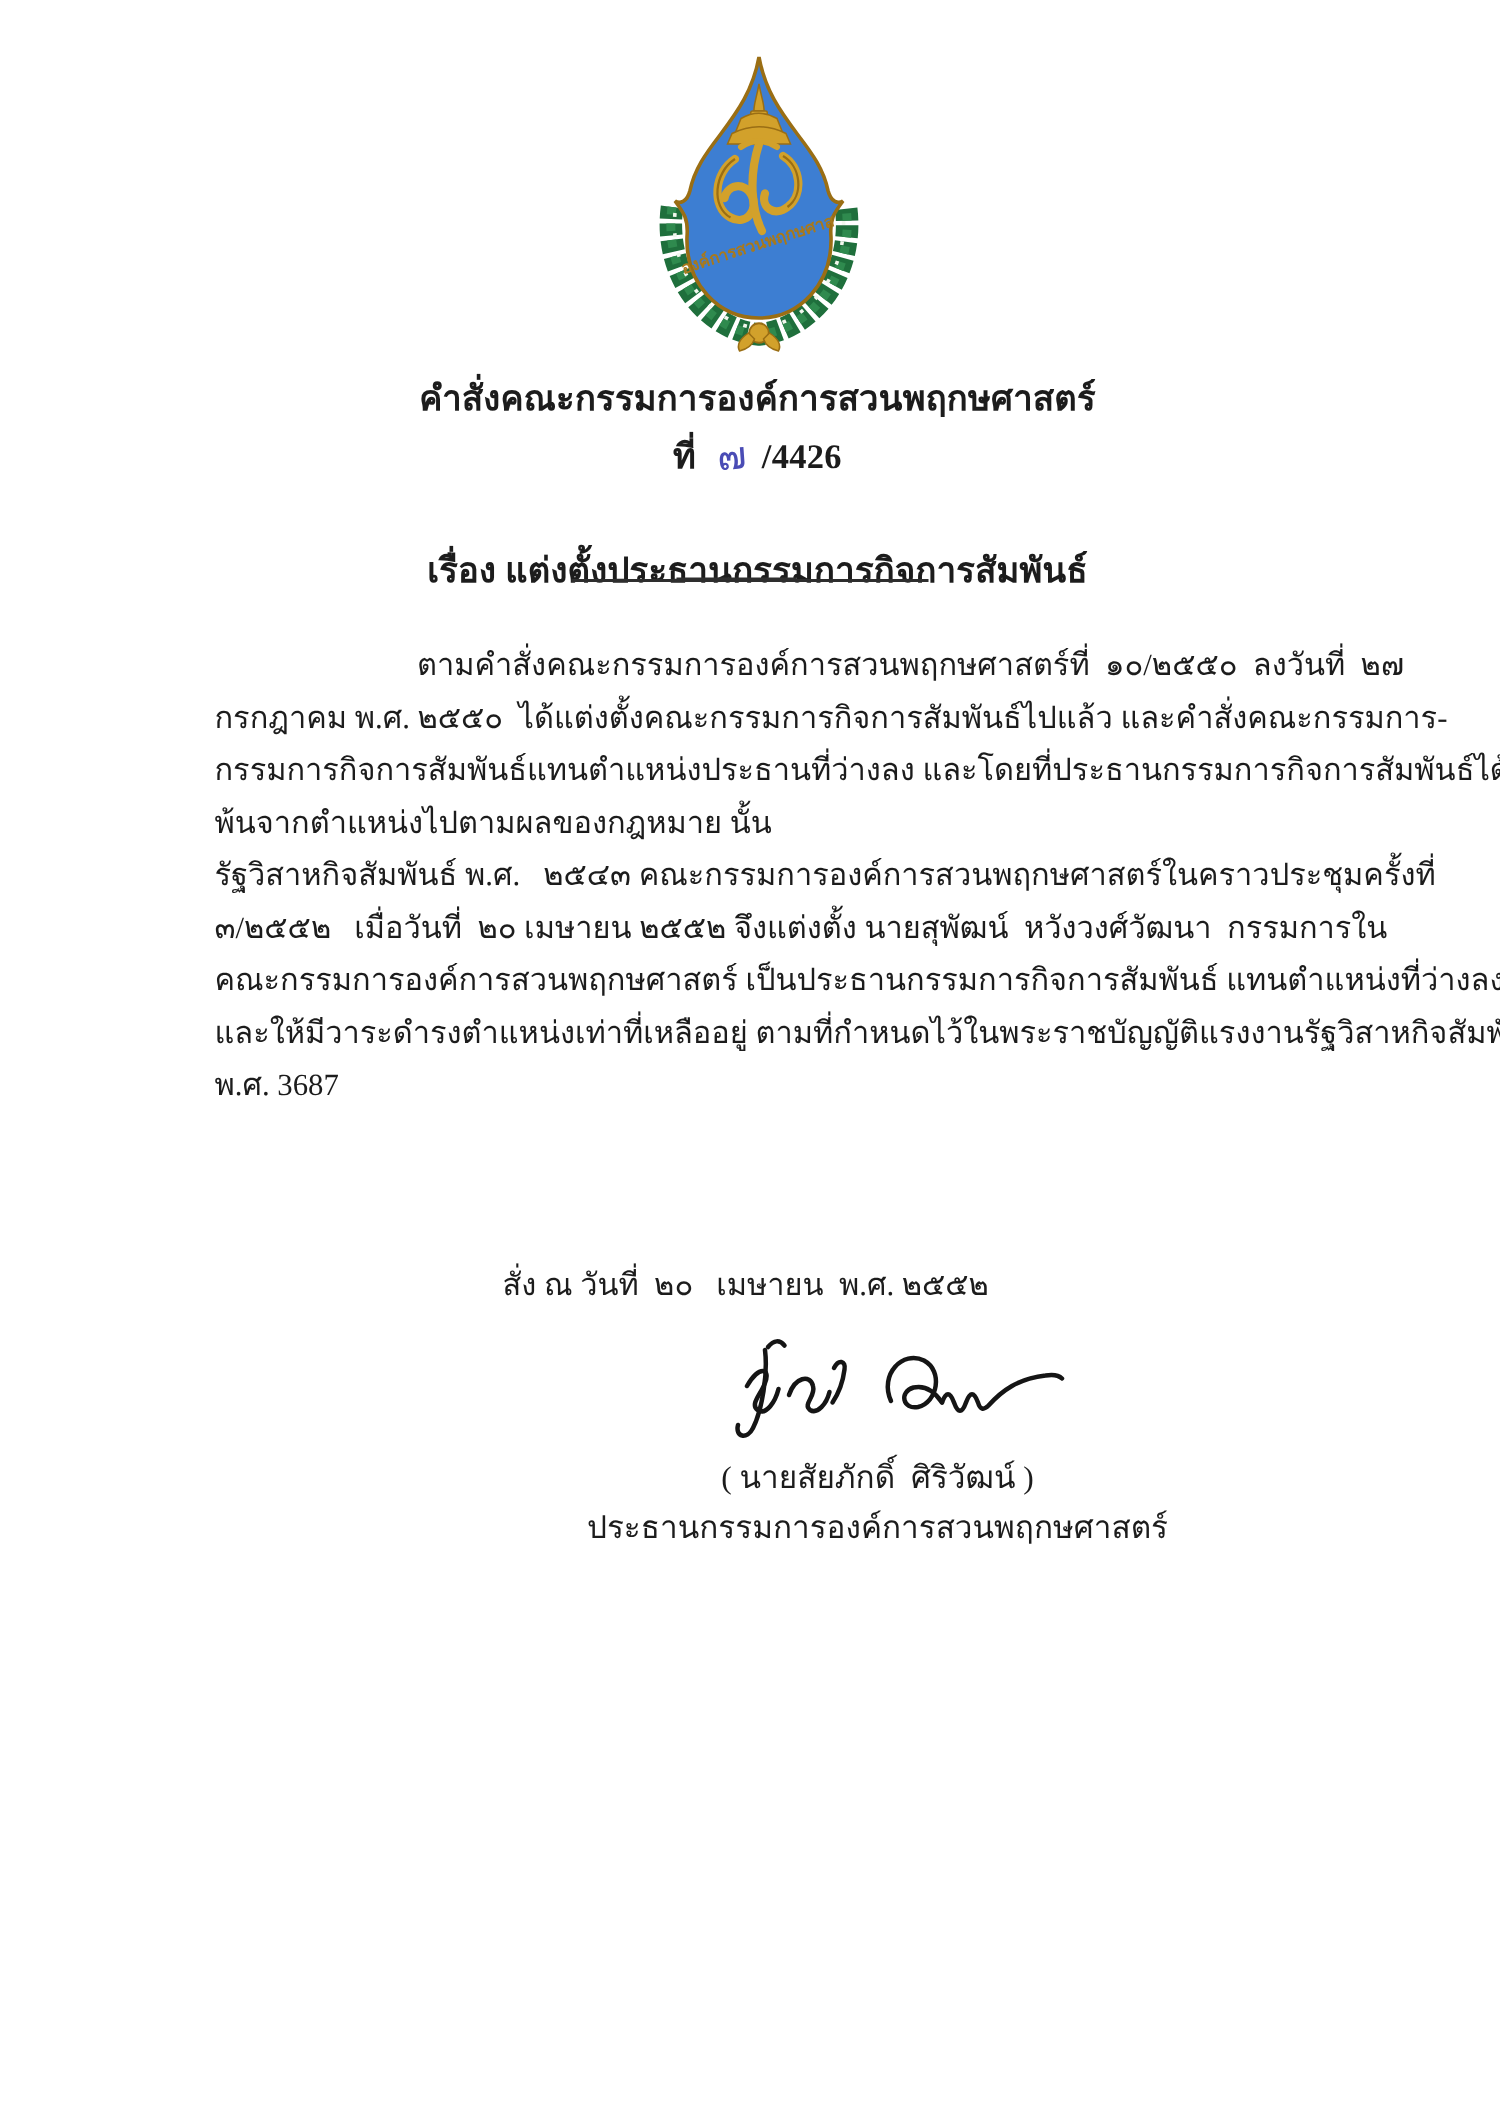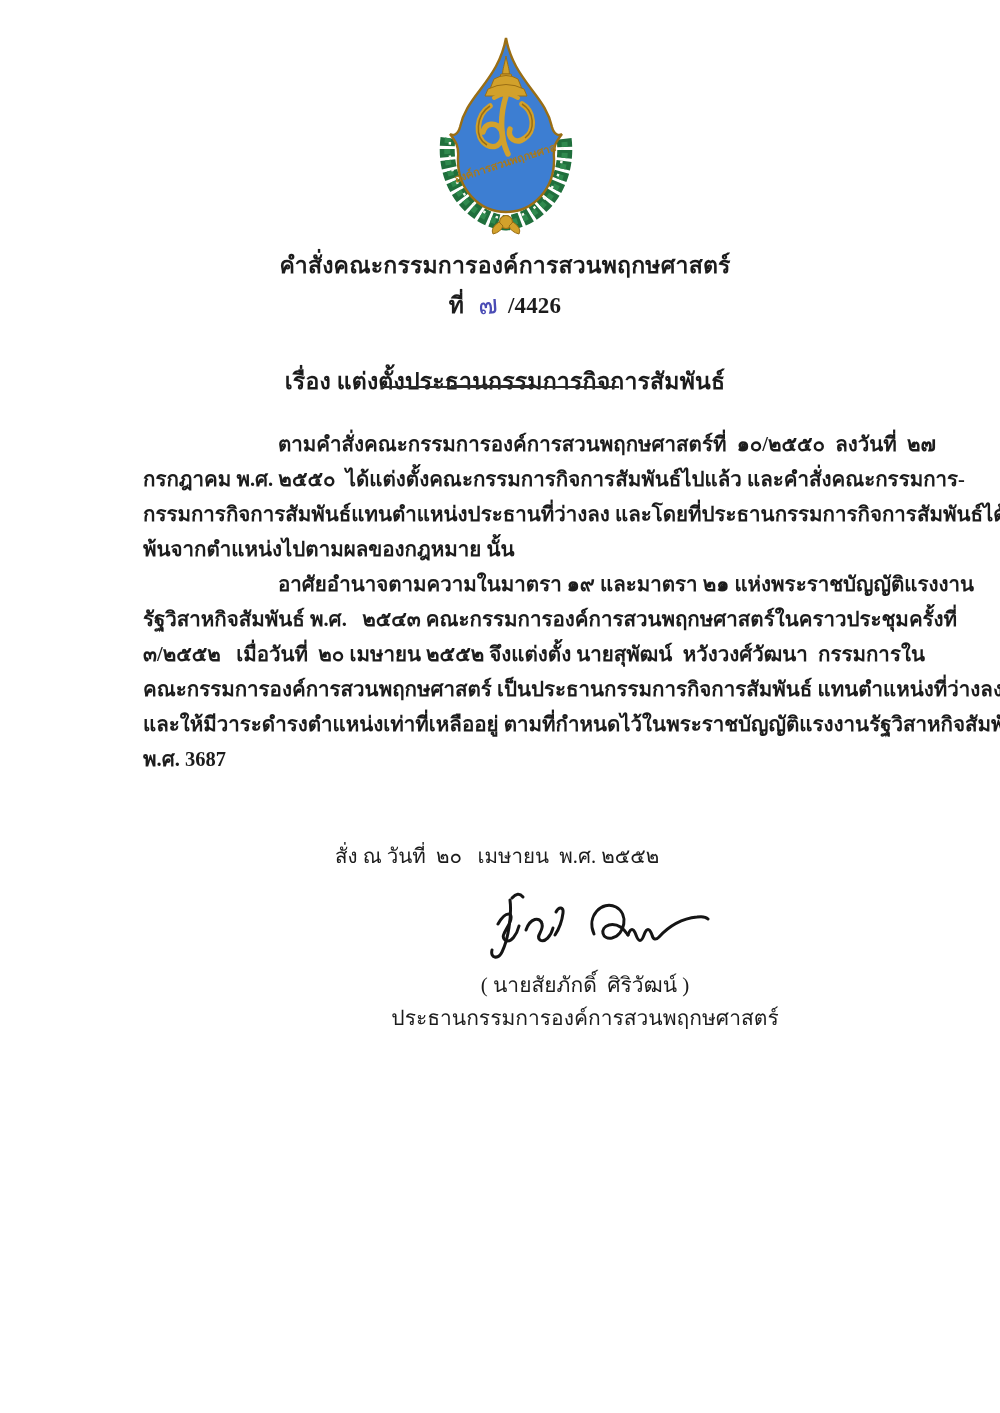--- a/index.html
+++ b/index.html
@@ -47,21 +47,21 @@
   .divider::after{
     content:""; position:absolute; left:70px; top:-3px;
     width:80px; border-top:2px solid #2e2e2e;
   }
 
   
   .body-text {
     position:absolute; top:427px; left:143px; width:800px;
     font-size:20.5px; line-height:35px;
   }
-  .body-text .line { white-space:pre;font-weight:bold; }
+  .body-text .line { white-space:pre; }
   .body-text .indent { padding-left:135px; }
 
   
   .date-line {
     position:absolute; top:839px; left:335px;
     font-size:20.5px; white-space:pre;
   }
   .sig-block {
     position:absolute; top:890px; left:385px; width:400px;
     text-align:center;
@@ -137,21 +137,20 @@
   <div class="divider"></div>
 
   <div class="body-text">
     <div>
       <div class="line indent">ตามคำสั่งคณะกรรมการองค์การสวนพฤกษศาสตร์ที่  ๑๐/๒๕๕๐  ลงวันที่  ๒๗</div>
       <div class="line">กรกฎาคม พ.ศ. ๒๕๕๐  ได้แต่งตั้งคณะกรรมการกิจการสัมพันธ์ไปแล้ว และคำสั่งคณะกรรมการ-</div>
       <div class="line">กรรมการกิจการสัมพันธ์แทนตำแหน่งประธานที่ว่างลง และโดยที่ประธานกรรมการกิจการสัมพันธ์ได้</div>
       <div class="line">พ้นจากตำแหน่งไปตามผลของกฎหมาย นั้น</div>
     </div>
     <div>
-      <div class="line indent">อาศัยอำนาจตามความในมาตรา ๑๙ และมาตรา ๒๑ แห่งพระราชบัญญัติแรงงาน</div>
       <div class="line">รัฐวิสาหกิจสัมพันธ์ พ.ศ.   ๒๕๔๓ คณะกรรมการองค์การสวนพฤกษศาสตร์ในคราวประชุมครั้งที่</div>
       <div class="line">๓/๒๕๕๒   เมื่อวันที่  ๒๐ เมษายน ๒๕๕๒ จึงแต่งตั้ง นายสุพัฒน์  หวังวงศ์วัฒนา  กรรมการใน</div>
       <div class="line">คณะกรรมการองค์การสวนพฤกษศาสตร์ เป็นประธานกรรมการกิจการสัมพันธ์ แทนตำแหน่งที่ว่างลง</div>
       <div class="line">และให้มีวาระดำรงตำแหน่งเท่าที่เหลืออยู่ ตามที่กำหนดไว้ในพระราชบัญญัติแรงงานรัฐวิสาหกิจสัมพันธ์</div>
       <div class="line">พ.ศ. 3687</div>
     </div>
   </div>
 
   <div class="date-line">สั่ง ณ วันที่  ๒๐   เมษายน  พ.ศ. ๒๕๕๒</div>
 

